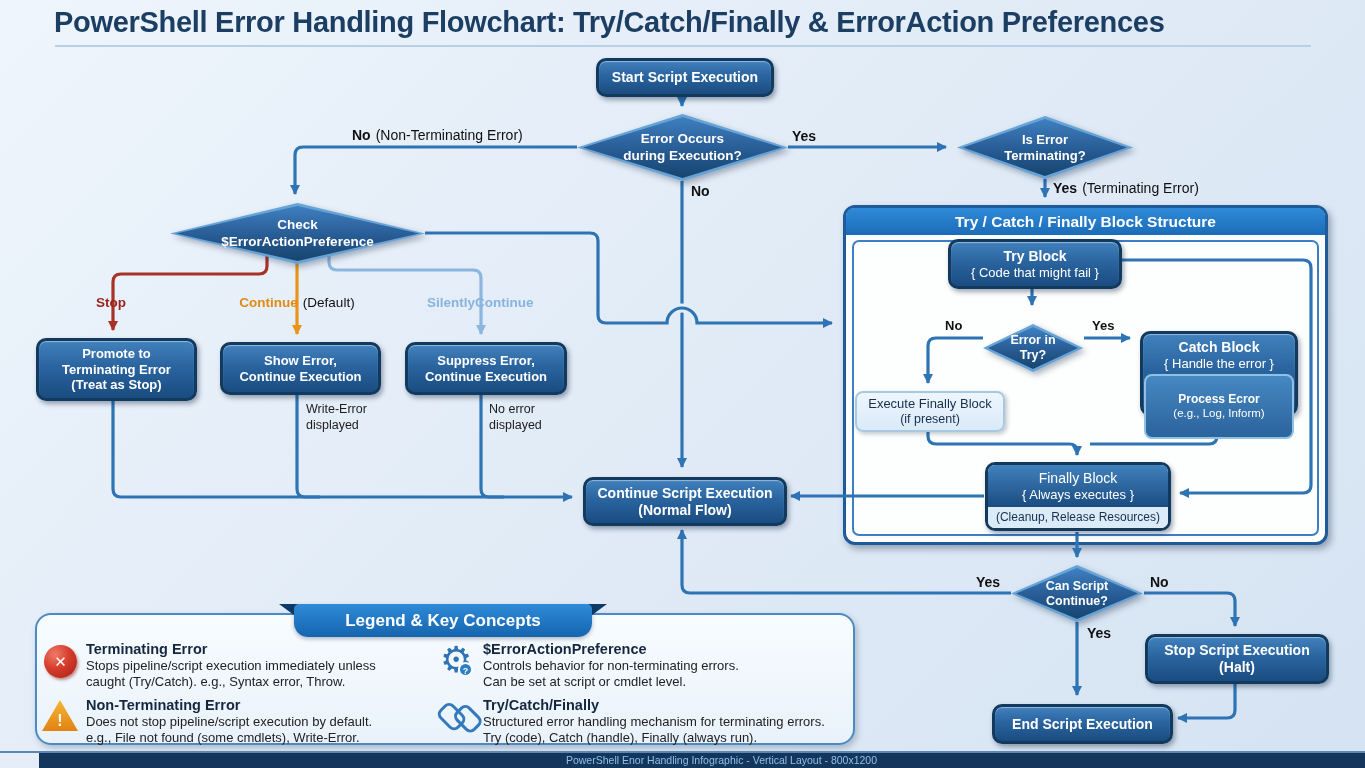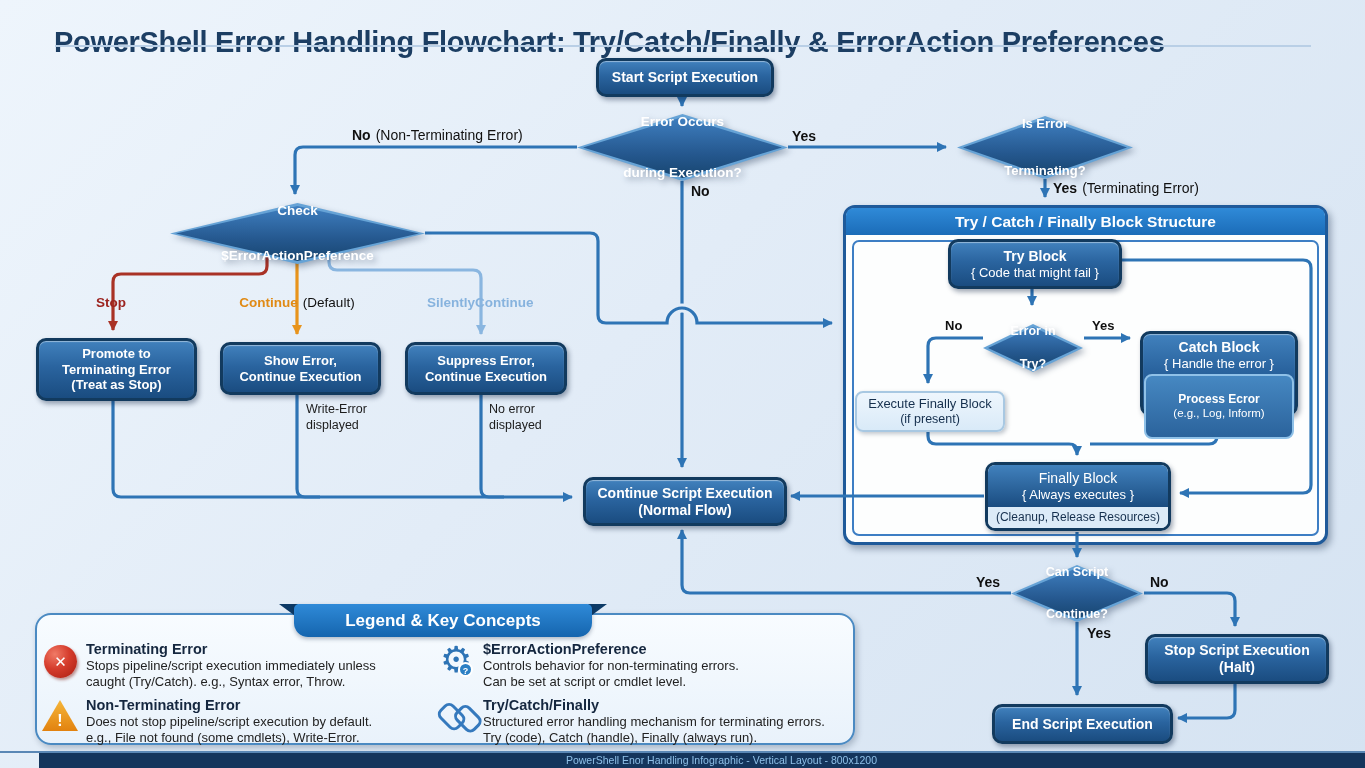--- a/index.html
+++ b/index.html
@@ -2,38 +2,38 @@
 <html><head>
 <meta charset="utf-8">
 <style>
   html,body{margin:0;padding:0;}
   .canvas{position:relative;width:1365px;height:768px;overflow:hidden;
     background:linear-gradient(135deg,#eef5fc 0%,#e2ecf7 45%,#d5e3f2 100%);
     font-family:"Liberation Sans","DejaVu Sans",sans-serif;}
   .abs{position:absolute;}.z2{z-index:2}
 
   
-  .title{left:54px;top:6px;font-size:29px;font-weight:800;color:#1c3e63;letter-spacing:-.3px;margin-top:20px;}
+  .title{left:54px;top:6px;font-size:29px;font-weight:800;color:#1c3e63;letter-spacing:-.3px;}
   .title-rule{left:55px;top:45px;width:1256px;height:2px;background:#b9cfe6;}
 
   
   .node{display:flex;flex-direction:column;justify-content:center;align-items:center;
     background:linear-gradient(180deg,#4181bd 0%,#2a649f 45%,#1a4c80 100%);
     border:3px solid #123a5e;border-radius:10px;color:#fff;text-align:center;
     box-shadow:2px 3px 5px rgba(10,30,60,.38),inset 0 1px 1px rgba(255,255,255,.45);
     z-index:3;line-height:1.2;}
   .node .b{font-weight:700;}
   .fs14{font-size:14px}.fs13{font-size:13px}
 
   
   .diamond{z-index:3;filter:drop-shadow(3px 3px 3px rgba(15,35,65,.35));}
   .d-b,.d-f{position:absolute;clip-path:polygon(50% 0,100% 50%,50% 100%,0 50%);}
   .d-b{inset:0;background:#66a3d6;}
   .d-f{inset:3px 6px;background:linear-gradient(180deg,#3f7fc0 0%,#25588f 60%,#17456f 100%);}
-  .d-t{position:absolute;inset:0;display:flex;flex-direction:column;justify-content:space-between;
+  .d-t{position:absolute;inset:0;display:flex;flex-direction:column;justify-content:center;
     align-items:center;color:#fff;font-weight:700;text-align:center;line-height:1.2;}
 
   
   .container-box{left:843px;top:205px;width:485px;height:340px;background:#fdfefe;
     border:3.5px solid #1f5a9a;border-radius:12px;z-index:1;box-sizing:border-box;
     box-shadow:3px 4px 7px rgba(10,30,60,.35);}
   .container-head{position:absolute;left:0;top:0;right:0;height:27px;
     background:linear-gradient(180deg,#2f8ad8,#1b6cb8);border-radius:8px 8px 0 0;
     color:#fff;font-weight:700;font-size:15.5px;text-align:center;line-height:27px;}
   .container-inner{position:absolute;left:6px;right:6px;top:32px;bottom:6px;

